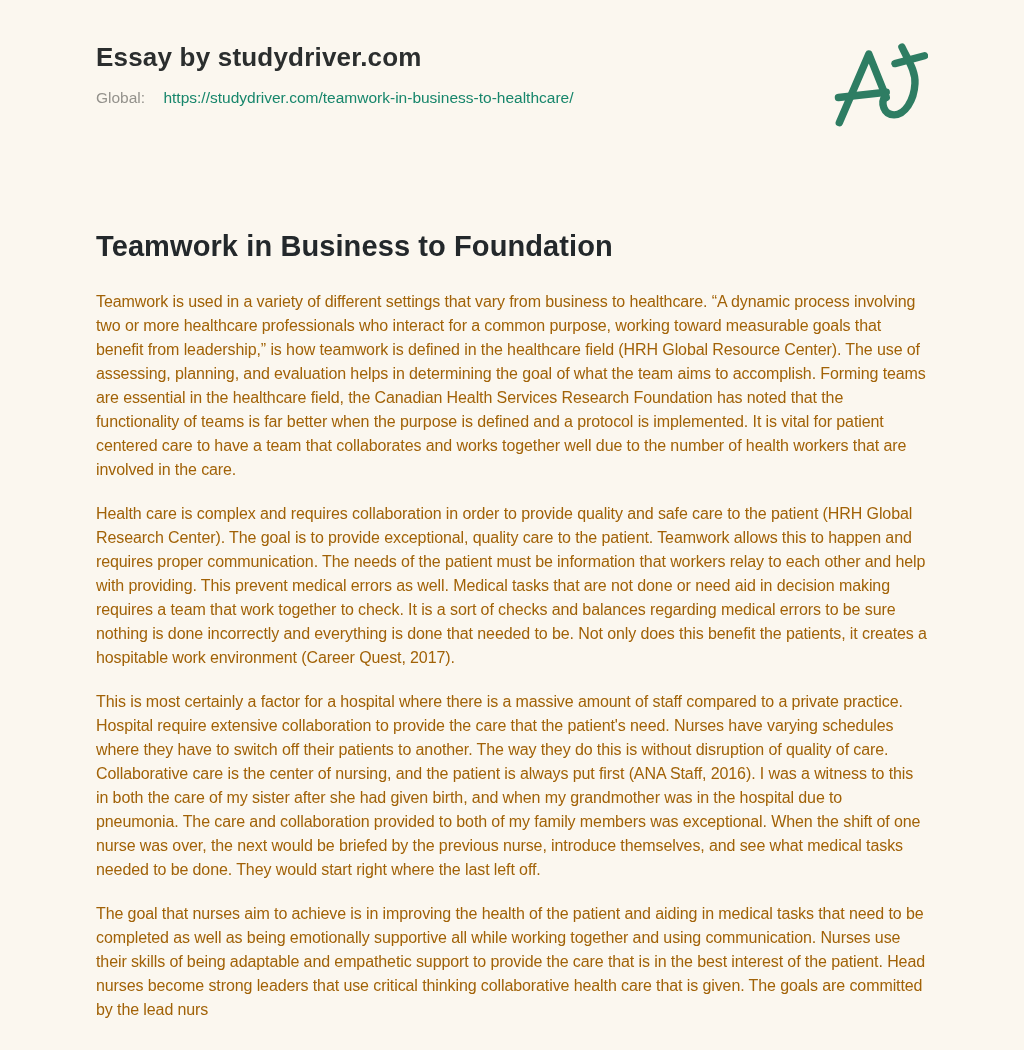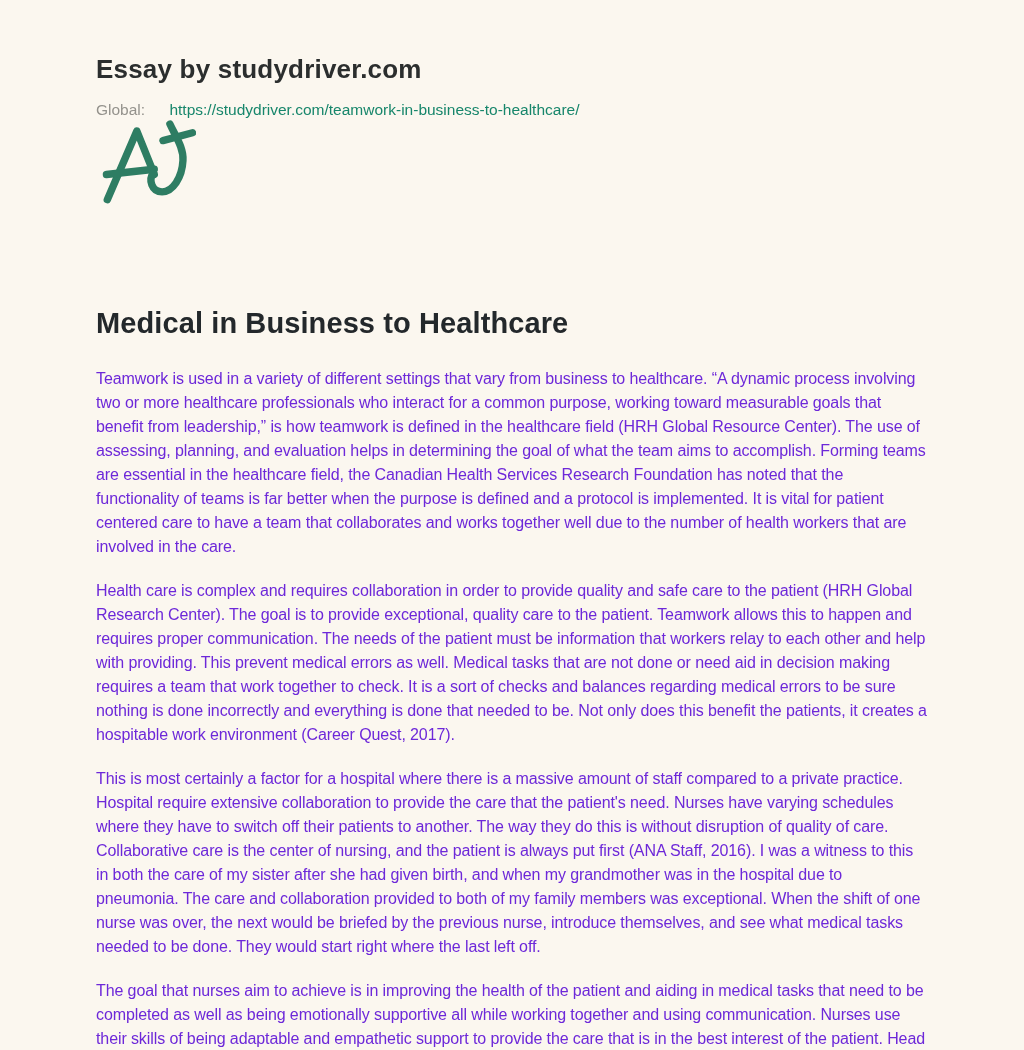--- a/index.html
+++ b/index.html
@@ -12,39 +12,38 @@
     position: relative;
     width: 1024px;
     height: 1050px;
     background: #fbf7ef;
     overflow: hidden;
   }
   .header {
     display: flex;
     justify-content: space-between;
     align-items: flex-start;
-    padding: 54px 96px 0 96px;
-    flex-direction: column;
+    padding: 42px 96px 0 96px;
   }
   .header-title {
     margin: 0;
     font-size: 26px;
     font-weight: 700;
     color: #2b2e2e;
     letter-spacing: 0.2px;
   }
   .source-line {
     margin: 16px 0 0 0;
     font-size: 15.5px;
     color: #94928c;
   }
   .source-line a {
     color: #17866b;
     text-decoration: none;
-    margin-left: 20px;
+    margin-left: 14px;
   }
   .logo {
     flex: 0 0 auto;
     margin-top: -4px;
   }
   .logo svg { display: block; }
   .content {
     padding: 0 96px;
   }
   .essay-title {
@@ -55,21 +54,21 @@
     letter-spacing: 0.1px;
   }
   .essay-body {
     margin-top: 27px;
   }
   .essay-body p {
     margin: 0 0 20px 0;
     font-size: 16px;
     line-height: 24px;
     letter-spacing: -0.1px;
-    color: #6d28d9;
+    color: #a16207;
   }
 </style>
 </head>
 <body>
 
 <div class="page">
 
   <div class="header">
     <div class="header-left">
       <h1 class="header-title">Essay by studydriver.com</h1>
@@ -85,21 +84,21 @@
           <path d="M13 97 L47 18 L67 68"></path>
           <path d="M12 68 L67 62"></path>
           <path d="M85 10 C92 25 101 38 100 52 C99 72 88 88 76 88 C64 88 60 74 66 66"></path>
           <path d="M77 29 L111 20"></path>
         </g>
       </svg>
     </div>
   </div>
 
   <div class="content">
-    <h2 class="essay-title">Medical in Business to Healthcare</h2>
+    <h2 class="essay-title">Teamwork in Business to Foundation</h2>
 
     <div class="essay-body">
         <p>Teamwork is used in a variety of different settings that vary from business to healthcare. “A dynamic process involving two or more healthcare professionals who interact for a common purpose, working toward measurable goals that benefit from leadership,” is how teamwork is defined in the healthcare field (HRH Global Resource Center). The use of assessing, planning, and evaluation helps in determining the goal of what the team aims to accomplish. Forming teams are essential in the healthcare field, the Canadian Health Services Research Foundation has noted that the functionality of teams is far better when the purpose is defined and a protocol is implemented. It is vital for patient centered care to have a team that collaborates and works together well due to the number of health workers that are involved in the care.</p>
         <p>Health care is complex and requires collaboration in order to provide quality and safe care to the patient (HRH Global Research Center). The goal is to provide exceptional, quality care to the patient. Teamwork allows this to happen and requires proper communication. The needs of the patient must be information that workers relay to each other and help with providing. This prevent medical errors as well. Medical tasks that are not done or need aid in decision making requires a team that work together to check. It is a sort of checks and balances regarding medical errors to be sure nothing is done incorrectly and everything is done that needed to be. Not only does this benefit the patients, it creates a hospitable work environment (Career Quest, 2017).</p>
         <p>This is most certainly a factor for a hospital where there is a massive amount of staff compared to a private practice. Hospital require extensive collaboration to provide the care that the patient's need. Nurses have varying schedules where they have to switch off their patients to another. The way they do this is without disruption of quality of care. Collaborative care is the center of nursing, and the patient is always put first (ANA Staff, 2016). I was a witness to this in both the care of my sister after she had given birth, and when my grandmother was in the hospital due to pneumonia. The care and collaboration provided to both of my family members was exceptional. When the shift of one nurse was over, the next would be briefed by the previous nurse, introduce themselves, and see what medical tasks needed to be done. They would start right where the last left off.</p>
         <p>The goal that nurses aim to achieve is in improving the health of the patient and aiding in medical tasks that need to be completed as well as being emotionally supportive all while working together and using communication. Nurses use their skills of being adaptable and empathetic support to provide the care that is in the best interest of the patient. Head nurses become strong leaders that use critical thinking collaborative health care that is given. The goals are committed by the lead nurs</p>
       </div>
   </div>
 
 </div>

